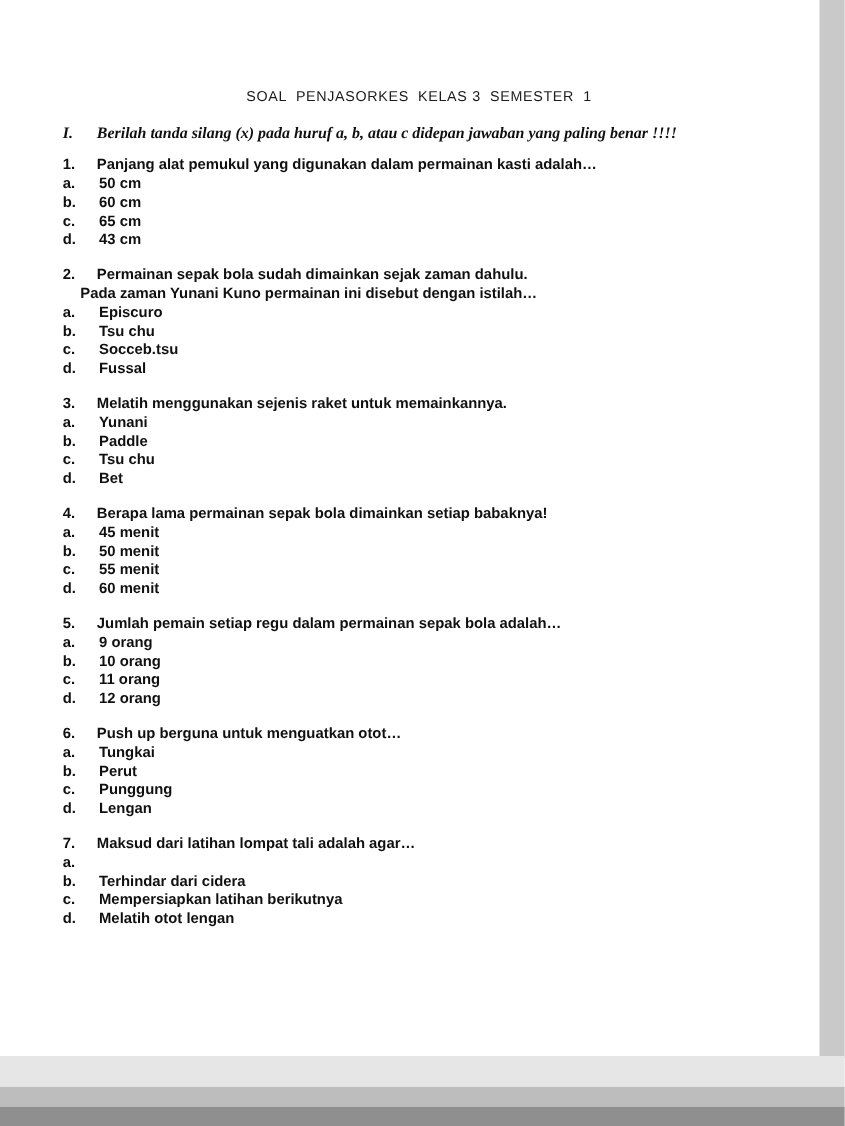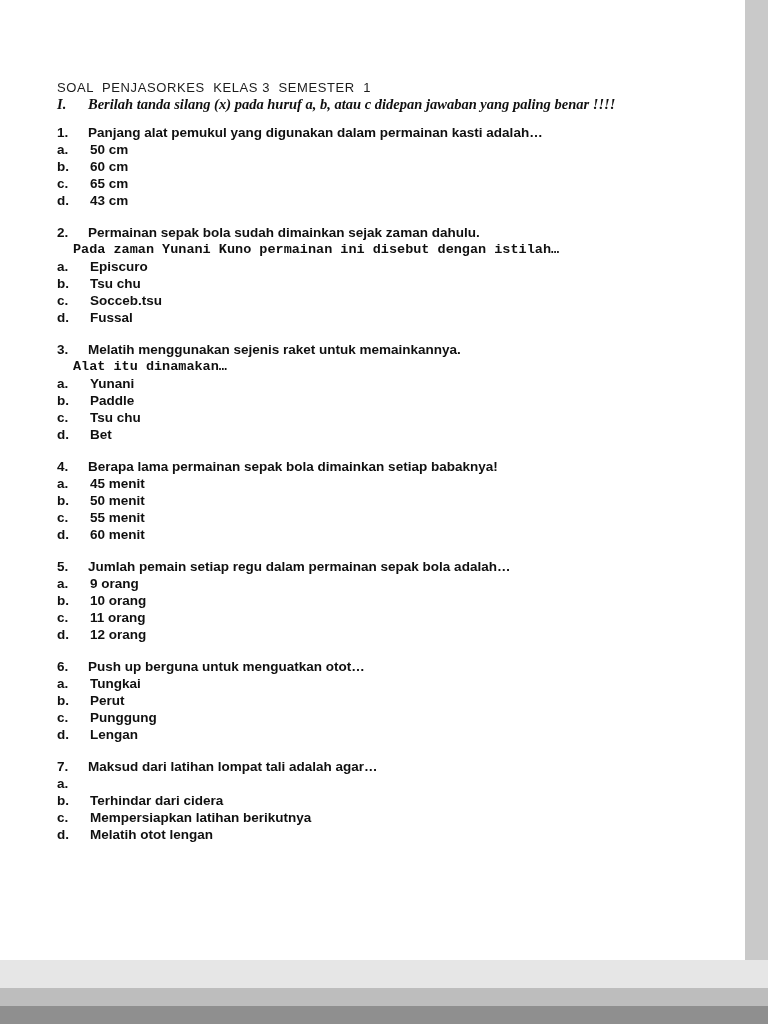--- a/index.html
+++ b/index.html
@@ -52,25 +52,27 @@
     position: absolute;
     left: 0;
     top: 0;
     width: 745px;
     height: 960px;
     background: #ffffff;
     box-sizing: border-box;
     padding: 80px 40px 0 57px;
   }
   .doc-title {
+    text-align: center;
     font-size: 13px;
     font-weight: 400;
     letter-spacing: 0.6px;
     white-space: pre;
     color: #1c1c1c;
+    margin-bottom: 17px;
   }
   .section-line {
     display: flex;
     font-family: "Liberation Serif", serif;
     font-style: italic;
     font-weight: bold;
     font-size: 14.5px;
     line-height: 18px;
     margin-bottom: 11px;
     color: #101010;
@@ -88,21 +90,20 @@
   }
   .qrow {
     display: flex;
   }
   .qrow .num {
     flex: none;
     width: 31px;
   }
   .qrow.cont {
     padding-left: 16px;
-    font-family: Liberation Mono, monospace;
   }
   .orow {
     display: flex;
   }
   .orow .letter {
     flex: none;
     width: 33px;
   }
 </style>
 </head>
@@ -160,23 +161,20 @@
         <div class="orow">
           <span class="letter">d.</span>
           <span class="otext">Fussal</span>
         </div>
       </div>
       <div class="question">
         <div class="qrow">
           <span class="num">3.</span>
           <span class="qtext">Melatih menggunakan sejenis raket untuk memainkannya.</span>
         </div>
-        <div class="qrow cont">
-          <span class="qtext">Alat itu dinamakan…</span>
-        </div>
         <div class="orow">
           <span class="letter">a.</span>
           <span class="otext">Yunani</span>
         </div>
         <div class="orow">
           <span class="letter">b.</span>
           <span class="otext">Paddle</span>
         </div>
         <div class="orow">
           <span class="letter">c.</span>

